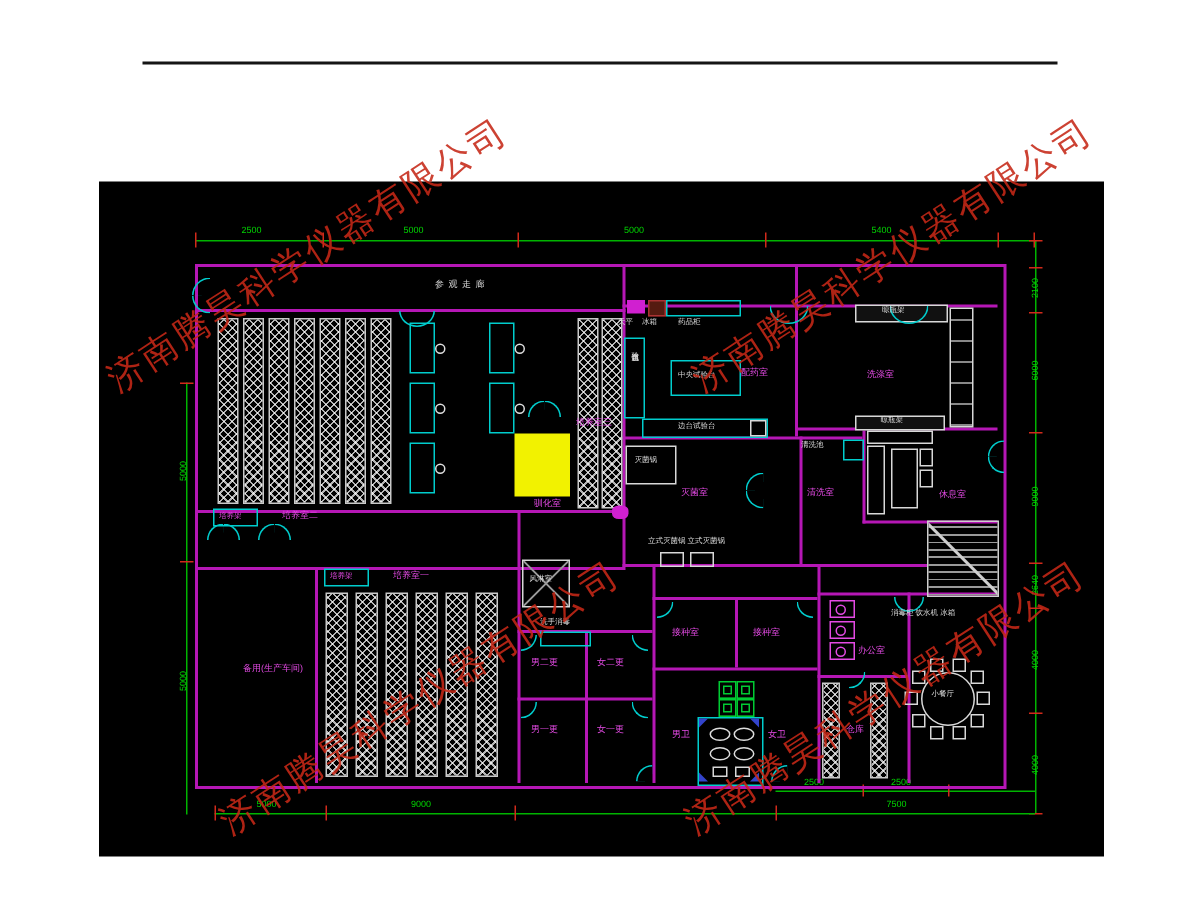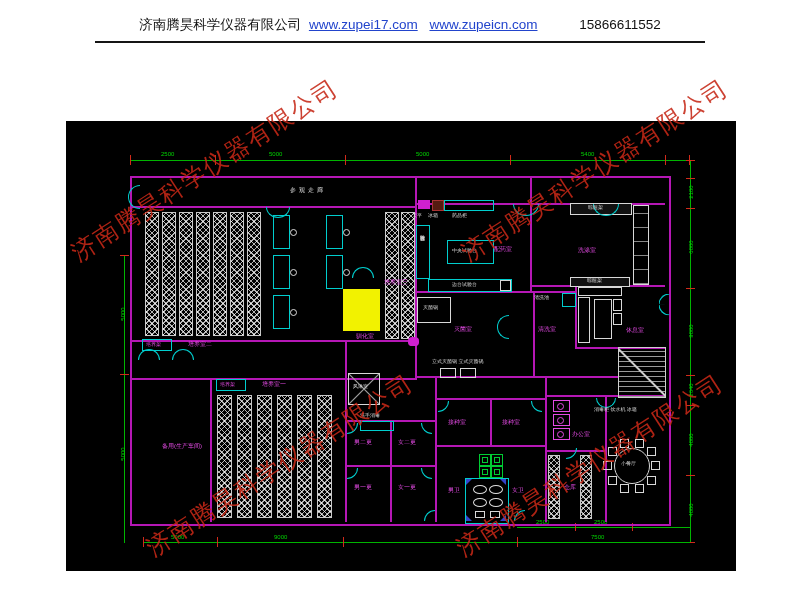--- a/index.html
+++ b/index.html
@@ -53,26 +53,20 @@
   .tri{position:absolute;width:0;height:0;border-style:solid;}
   .chair{position:absolute;width:7px;height:7px;border:1px solid #d8d8d8;}
   .vtext{writing-mode:vertical-rl;}
   .yellow{position:absolute;background:#f2f200;z-index:12;}
 </style>
 </head>
 <body>
 
 <div class="page">
 
-  <div class="hdr">
-    <span>济南腾昊科学仪器有限公司</span>
-    <a href="#">www.zupei17.com</a>
-    <a href="#">www.zupeicn.com</a>
-    <span class="phone">15866611552</span>
-  </div>
   <div class="rule"></div>
 
   <div id="cad">
 
     <div class="dim" style="left:64px;top:39px;width:560px;height:1px"></div>
     <div class="tick" style="left:64px;top:34px;width:1px;height:10px"></div>
     <div class="tick" style="left:149px;top:34px;width:1px;height:10px"></div>
     <div class="tick" style="left:279px;top:34px;width:1px;height:10px"></div>
     <div class="tick" style="left:444px;top:34px;width:1px;height:10px"></div>
     <div class="tick" style="left:599px;top:34px;width:1px;height:10px"></div>

